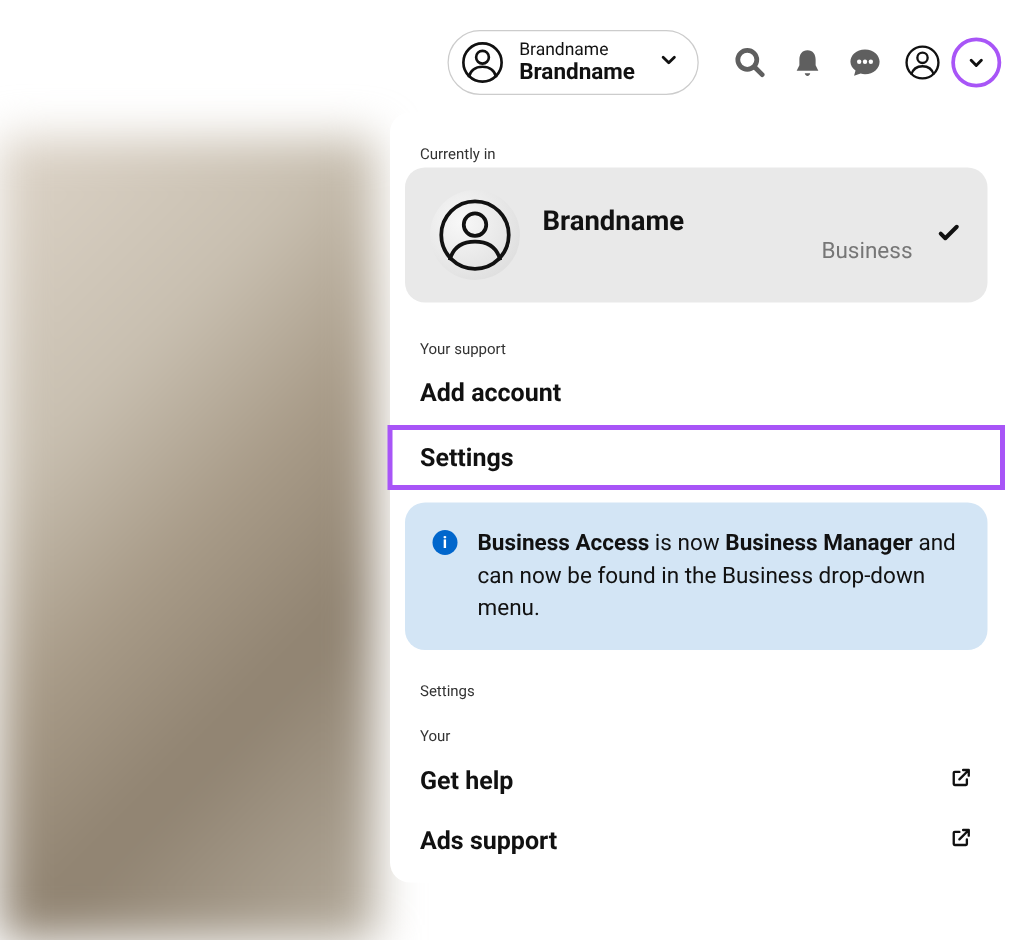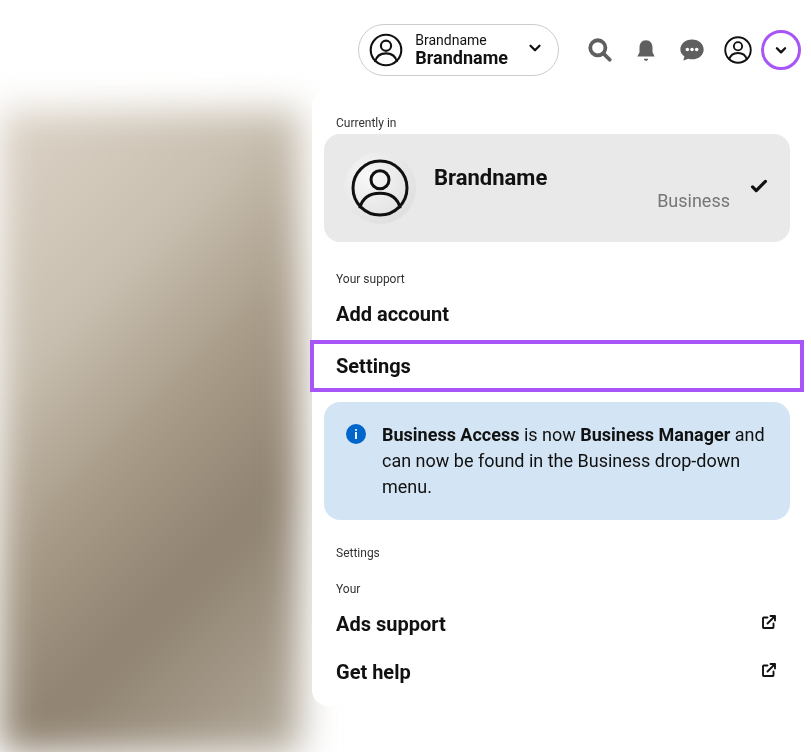--- a/index.html
+++ b/index.html
@@ -293,29 +293,29 @@
     </div>
   </div>
 
   <div class="section-label">Settings</div>
 
   <div class="section-spacer"></div>
 
   <div class="section-label">Your</div>
 
   <div class="menu-item">
+    <span>Get help</span>
+    <span class="external-icon">
+      <svg width="18" height="18" viewBox="0 0 24 24">
+          <path d="M14 4h6v6M20 4L10 14M18 14v5a1 1 0 01-1 1H5a1 1 0 01-1-1V7a1 1 0 011-1h5" stroke="#111" stroke-width="2.5" fill="none" stroke-linecap="round" stroke-linejoin="round"></path>
+        </svg>
+    </span>
+  </div>
+
+  <div class="menu-item">
     <span>Ads support</span>
     <span class="external-icon">
       <svg width="18" height="18" viewBox="0 0 24 24">
           <path d="M14 4h6v6M20 4L10 14M18 14v5a1 1 0 01-1 1H5a1 1 0 01-1-1V7a1 1 0 011-1h5" stroke="#111" stroke-width="2.5" fill="none" stroke-linecap="round" stroke-linejoin="round"></path>
         </svg>
     </span>
   </div>
-
-  <div class="menu-item">
-    <span>Get help</span>
-    <span class="external-icon">
-      <svg width="18" height="18" viewBox="0 0 24 24">
-          <path d="M14 4h6v6M20 4L10 14M18 14v5a1 1 0 01-1 1H5a1 1 0 01-1-1V7a1 1 0 011-1h5" stroke="#111" stroke-width="2.5" fill="none" stroke-linecap="round" stroke-linejoin="round"></path>
-        </svg>
-    </span>
-  </div>
 </div>
 
 </body></html>

